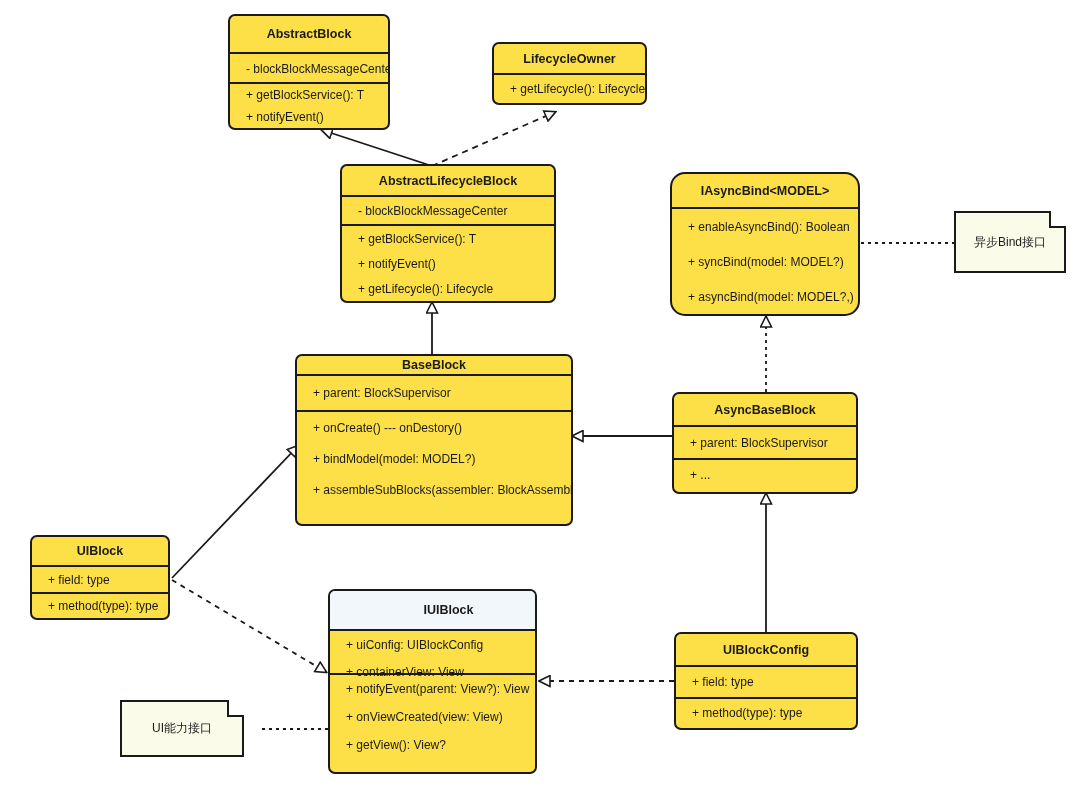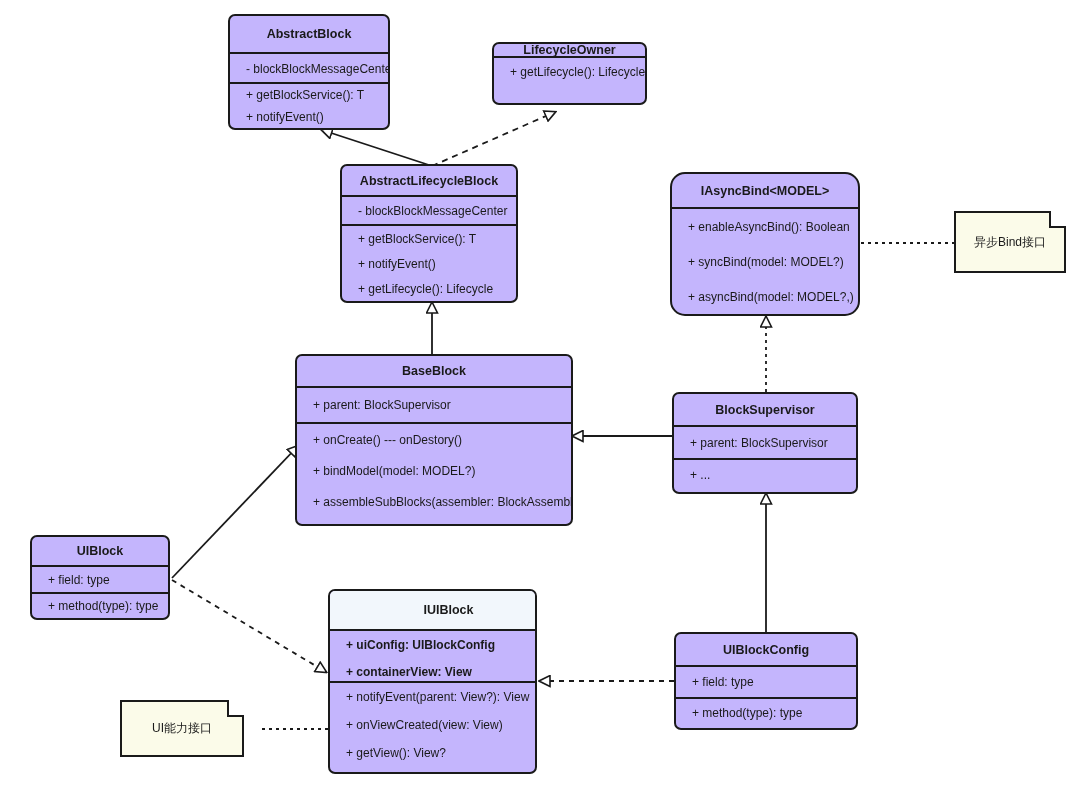--- a/index.html
+++ b/index.html
@@ -21,21 +21,21 @@
     top: 0;
     width: 1080px;
     height: 787px;
     pointer-events: none;
   }
   .uml-class {
     position: absolute;
     box-sizing: border-box;
     border: 2px solid #1a1a1a;
     border-radius: 7px;
-    background: #c4b5fd;
+    background: #fde047;
     overflow: hidden;
     z-index: 3;
   }
   .uml-title {
     text-align: center;
     font-weight: bold;
     font-size: 12.5px;
     color: #1a1a1a;
     border-bottom: 2px solid #1a1a1a;
     box-sizing: border-box;
@@ -146,29 +146,29 @@
     <div class="uml-compartment" style="height:30px;">
       <div class="uml-row" style="height:30px;">- blockBlockMessageCenter</div>
     </div>
     <div class="uml-compartment last" style="height:44px;">
       <div class="uml-row" style="height:22px;">+ getBlockService(): T</div>
       <div class="uml-row" style="height:22px;">+ notifyEvent()</div>
     </div>
   </div>
 
   <div class="uml-class" style="left:492px; top:42px; width:155px; height:63px;">
-    <div class="uml-title" style="height:14px;">
+    <div class="uml-title" style="height:31px;">
       <span>LifecycleOwner</span>
     </div>
     <div class="uml-compartment last" style="height:30px;">
       <div class="uml-row" style="height:28px;">+ getLifecycle(): Lifecycle</div>
     </div>
   </div>
 
-  <div class="uml-class" style="left:340px; top:164px; width:178px; height:139px;">
+  <div class="uml-class" style="left:340px; top:164px; width:216px; height:139px;">
     <div class="uml-title" style="height:31px;">
       <span>AbstractLifecycleBlock</span>
     </div>
     <div class="uml-compartment" style="height:29px;">
       <div class="uml-row" style="height:27px;">- blockBlockMessageCenter</div>
     </div>
     <div class="uml-compartment last" style="height:75px;">
       <div class="uml-row" style="height:25px;">+ getBlockService(): T</div>
       <div class="uml-row" style="height:25px;">+ notifyEvent()</div>
       <div class="uml-row" style="height:25px;">+ getLifecycle(): Lifecycle</div>
@@ -185,36 +185,36 @@
       <div class="uml-row" style="height:35px;">+ asyncBind(model: MODEL?,)</div>
     </div>
   </div>
 
   <div class="note" style="left:954px; top:211px; width:112px; height:62px;">
     <span>异步Bind接口</span>
     <span class="fold"></span>
   </div>
 
   <div class="uml-class" style="left:295px; top:354px; width:278px; height:172px;">
-    <div class="uml-title" style="height:32px;">
+    <div class="uml-title" style="height:20px;">
       <span>BaseBlock</span>
     </div>
     <div class="uml-compartment" style="height:36px;">
       <div class="uml-row" style="height:34px;">+ parent: BlockSupervisor</div>
     </div>
     <div class="uml-compartment last" style="height:94px;">
       <div class="uml-row" style="height:31px;">+ onCreate() --- onDestory()</div>
       <div class="uml-row" style="height:31px;">+ bindModel(model: MODEL?)</div>
       <div class="uml-row" style="height:31px;">+ assembleSubBlocks(assembler: BlockAssembler)</div>
     </div>
   </div>
 
   <div class="uml-class" style="left:672px; top:392px; width:186px; height:102px;">
     <div class="uml-title" style="height:33px;">
-      <span>BlockSupervisor</span>
+      <span>AsyncBaseBlock</span>
     </div>
     <div class="uml-compartment" style="height:33px;">
       <div class="uml-row" style="height:31px;">+ parent: BlockSupervisor</div>
     </div>
     <div class="uml-compartment last" style="height:32px;">
       <div class="uml-row" style="height:30px;">+ ...</div>
     </div>
   </div>
 
   <div class="uml-class" style="left:30px; top:535px; width:140px; height:85px;">
@@ -226,21 +226,21 @@
     </div>
     <div class="uml-compartment last" style="height:26px;">
       <div class="uml-row" style="height:24px;">+ method(type): type</div>
     </div>
   </div>
 
   <div class="uml-class" style="left:328px; top:589px; width:209px; height:185px;">
     <div class="uml-title" style="height:40px; background:#f2f7fc;padding-left:32px;">
       <span>IUIBlock</span>
     </div>
-    <div class="uml-compartment" style="height:52px;font-weight:bold;">
+    <div class="uml-compartment" style="height:44px;">
       <div class="uml-row" style="height:27px;">+ uiConfig: UIBlockConfig</div>
       <div class="uml-row" style="height:27px;">+ containerView: View</div>
     </div>
     <div class="uml-compartment last" style="height:85px;">
       <div class="uml-row" style="height:28px;">+ notifyEvent(parent: View?): View</div>
       <div class="uml-row" style="height:28px;">+ onViewCreated(view: View)</div>
       <div class="uml-row" style="height:28px;">+ getView(): View?</div>
     </div>
   </div>
 

